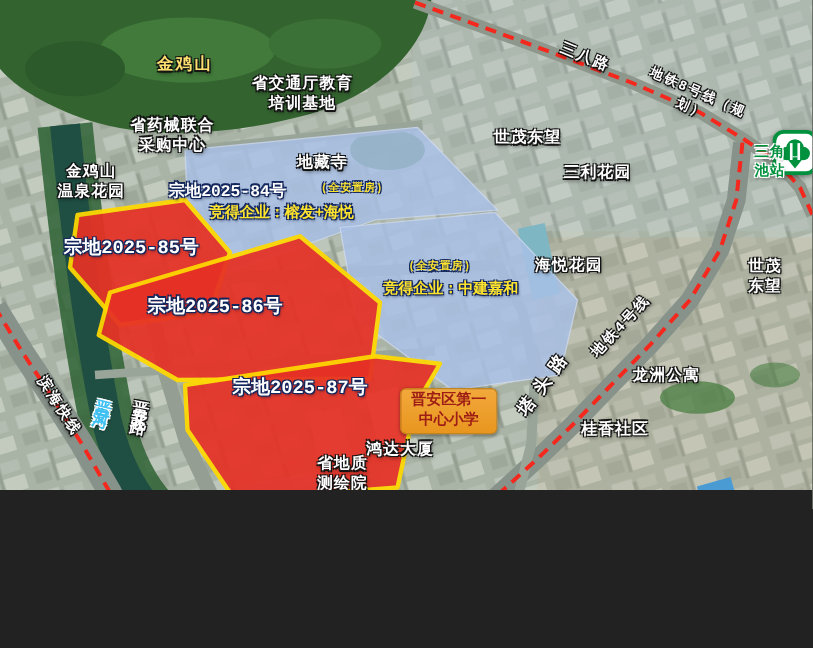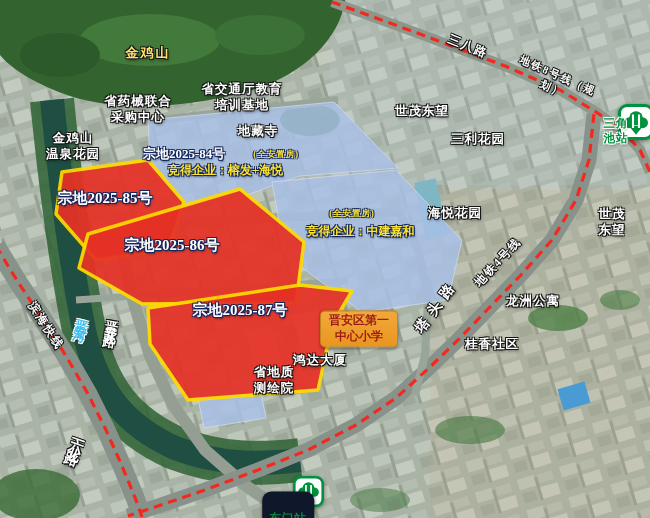--- a/index.html
+++ b/index.html
@@ -1,18 +1,18 @@
 <!DOCTYPE html>
 <html style="--parcel-red: #e63125; --parcel-yellow-border: #ffd900; --parcel-blue: #a9c1e8; --metro-dash-red: #f5281e; --metro-green: #00913e; --bid-yellow: #ffe42e; --school-box-gold: #f2a93b; --school-text-red: #9e1d15; --mountain-label-yellow: #ffe06e; --river-label-blue: #3fc0f2;"><head>
 <meta charset="utf-8">
 <style>
   html,body{margin:0;padding:0;background:#222;}
   #stage{
-    position:relative;width:650px;height:518px;overflow:hidden;
-    font-family:Liberation Serif, serif;
+    position:relative;width:650px;height:392px;overflow:hidden;
+    font-family:Liberation Mono, monospace;
     background:#a8b2a2;
   }
   #stage svg{position:absolute;left:0;top:0;}
   
   .lbl{
     position:absolute;transform:translate(-50%,-50%);
     font-weight:bold;color:#fff;font-size:12.5px;line-height:1.3;
     white-space:pre-line;text-align:center;letter-spacing:1px;
     text-shadow:-1px -1px 0 #141414,1px -1px 0 #141414,-1px 1px 0 #141414,1px 1px 0 #141414,1px 2px 3px rgba(0,0,0,.55);
   }
@@ -20,21 +20,21 @@
   .parcel-title{
     font-size:13px;color:#fff;letter-spacing:0;
     text-shadow:-1px -1px 0 #13265c,1px -1px 0 #13265c,-1px 1px 0 #13265c,1px 1px 0 #13265c,1px 2px 2px rgba(10,20,60,.6);
   }
   .big{font-size:15px;}
   .bid{
     color:var(--bid-yellow,#ffe42e);font-size:12px;letter-spacing:0;
     text-shadow:-1px -1px 0 #13265c,1px -1px 0 #13265c,-1px 1px 0 #13265c,1px 1px 0 #13265c,1px 2px 2px rgba(10,20,60,.6);
     padding-left:21px;
   }
-  .row{display:flex;align-items:center;gap:16px;white-space:nowrap;}
+  .row{display:flex;align-items:flex-start;gap:16px;white-space:nowrap;}
   .tag{
     font-size:8.5px;font-weight:bold;color:var(--bid-yellow,#ffe42e);
     text-shadow:-1px -1px 0 #13265c,1px -1px 0 #13265c,-1px 1px 0 #13265c,1px 1px 0 #13265c;
     margin-left:12px;
   }
   .v{writing-mode:vertical-rl;letter-spacing:5px;}
   .river-name{
     color:var(--river-label-blue,#3fc0f2);
     text-shadow:-1px -1px 0 #fff,1px -1px 0 #fff,-1px 1px 0 #fff,1px 1px 0 #fff,1px 2px 2px rgba(0,0,0,.35);
   }
@@ -131,21 +131,21 @@
       <polyline points="594,114 589,160 576,200 552,240 520,276 487,310 458,340 430,367 396,398 356,425 308,450 258,470 205,490 155,507 128,516"></polyline>
       <polyline points="-4,246 18,282 42,318 66,356 88,394 106,430 122,466 136,500 142,517"></polyline>
     </g>
   </svg>
 
   <div class="lbl yellow" style="left:148px;top:53px;font-size:13px;letter-spacing:2px">金鸡山</div>
   <div class="lbl" style="left:138px;top:109px">省药械联合
 采购中心</div>
   <div class="lbl" style="left:73px;top:146px">金鸡山
 温泉花园</div>
-  <div class="lbl" style="left:242px;top:97px">省交通厅教育
+  <div class="lbl" style="left:242px;top:76px">省交通厅教育
 培训基地</div>
   <div class="lbl" style="left:258px;top:131px">地藏寺</div>
   <div class="lbl" style="left:422px;top:111px">世茂东望</div>
   <div class="lbl" style="left:478px;top:139px">三利花园</div>
   <div class="lbl" style="left:455px;top:213px">海悦花园</div>
   <div class="lbl" style="left:612px;top:222px">世茂东望</div>
   <div class="lbl" style="left:533px;top:301px">龙洲公寓</div>
   <div class="lbl" style="left:492px;top:344px">桂香社区</div>
   <div class="lbl" style="left:320px;top:360px">鸿达大厦</div>
   <div class="lbl" style="left:274px;top:380px">省地质

